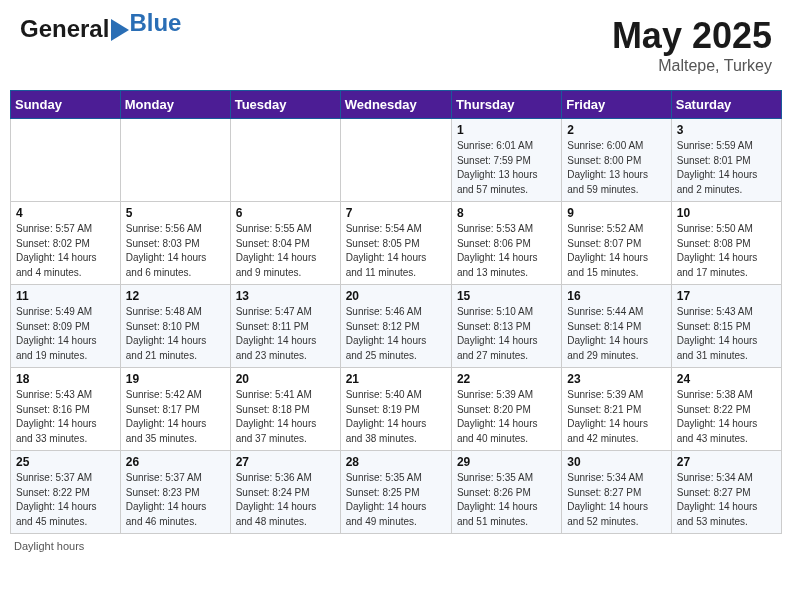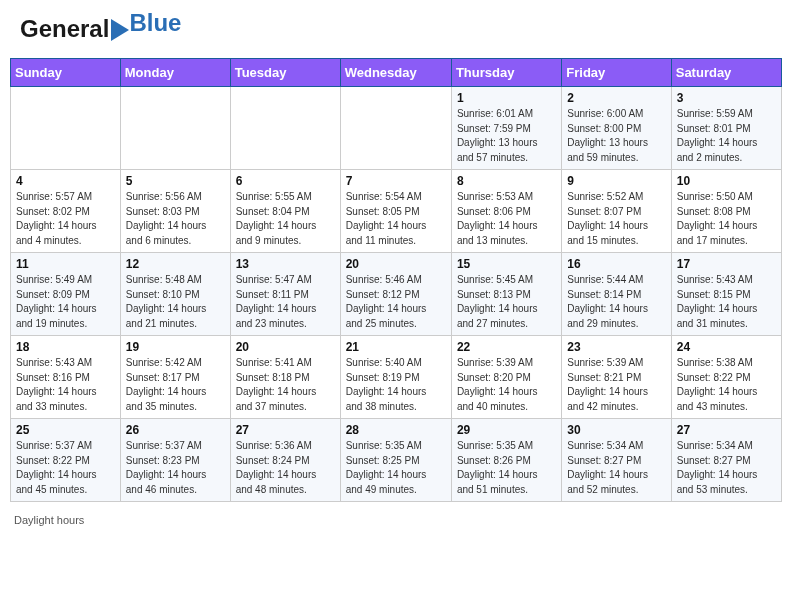--- a/index.html
+++ b/index.html
@@ -33,21 +33,21 @@
     .title-location {
       font-size: 16px;
       color: #555;
     }
     .calendar {
       width: 100%;
       border-collapse: collapse;
       border: 1px solid #ccc;
     }
     .calendar th {
-      background-color: #8b5cf6;
+      background-color: #4c1d95;
       color: #fff;
       font-size: 13px;
       padding: 6px 4px;
       text-align: left;
       border: 1px solid #1a5a9a;
       font-weight: bold;
     }
     .calendar td {
       vertical-align: top;
       border: 1px solid #ccc;
@@ -72,36 +72,40 @@
     }
     .day-info {
       font-size: 10px;
       line-height: 1.45;
       color: #333;
     }
     .empty-cell {
       background: #fff !important;
     }
     .footer-note {
-      margin-top: 12px;
+      margin-top: 6px;
       font-size: 11px;
       color: #555;
       padding-left: 4px;
     }
   </style>
 </head>
 <body>
 
 <div class="header">
   <div class="logo">
     <div style="display:flex; align-items:center;">
       <span style="font-size:24px; font-weight:bold; color:#1a1a1a;">General</span>
       <span style="margin-left:2px; display:inline-block; width:0; height:0; border-top: 11px solid transparent; border-bottom: 11px solid transparent; border-left: 18px solid #2a6eb5; margin-top:1px;"></span>
     </div>
     <span style="font-size:24px; font-weight:bold; color:#2a6eb5; margin-top:-6px; margin-left:0;">Blue</span>
+  </div>
+  <div class="title-block">
+    <div class="title-month">May 2025</div>
+    <div class="title-location">Maltepe, Turkey</div>
   </div>
 </div>
 
 <table class="calendar">
   <thead>
     <tr>
     <th>Sunday</th>
         <th>Monday</th>
         <th>Tuesday</th>
         <th>Wednesday</th>
@@ -213,21 +217,21 @@
         </td>
         <td>
           <div class="day-number">20</div>
           <div class="day-info" style="white-space: pre-line;">Sunrise: 5:46 AM
 Sunset: 8:12 PM
 Daylight: 14 hours
 and 25 minutes.</div>
         </td>
         <td>
           <div class="day-number">15</div>
-          <div class="day-info" style="white-space: pre-line;">Sunrise: 5:45 AM
+          <div class="day-info" style="white-space: pre-line;">Sunrise: 5:10 AM
 Sunset: 8:13 PM
 Daylight: 14 hours
 and 27 minutes.</div>
         </td>
         <td>
           <div class="day-number">16</div>
           <div class="day-info" style="white-space: pre-line;">Sunrise: 5:44 AM
 Sunset: 8:14 PM
 Daylight: 14 hours
 and 29 minutes.</div>

